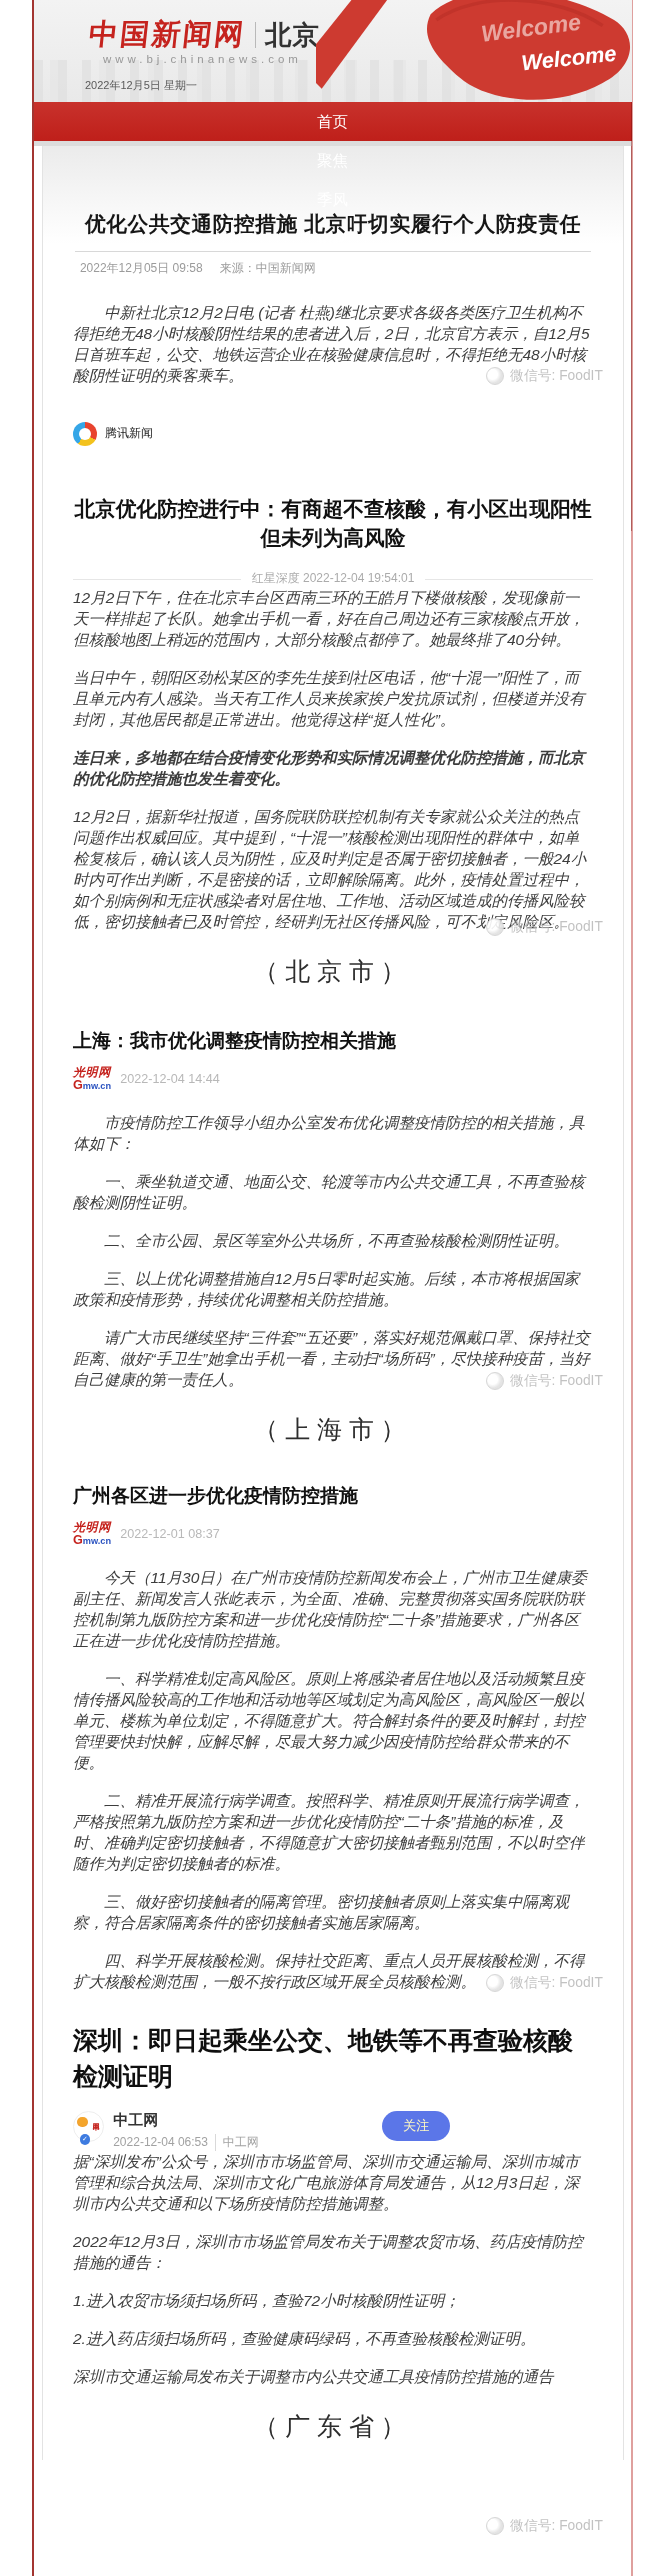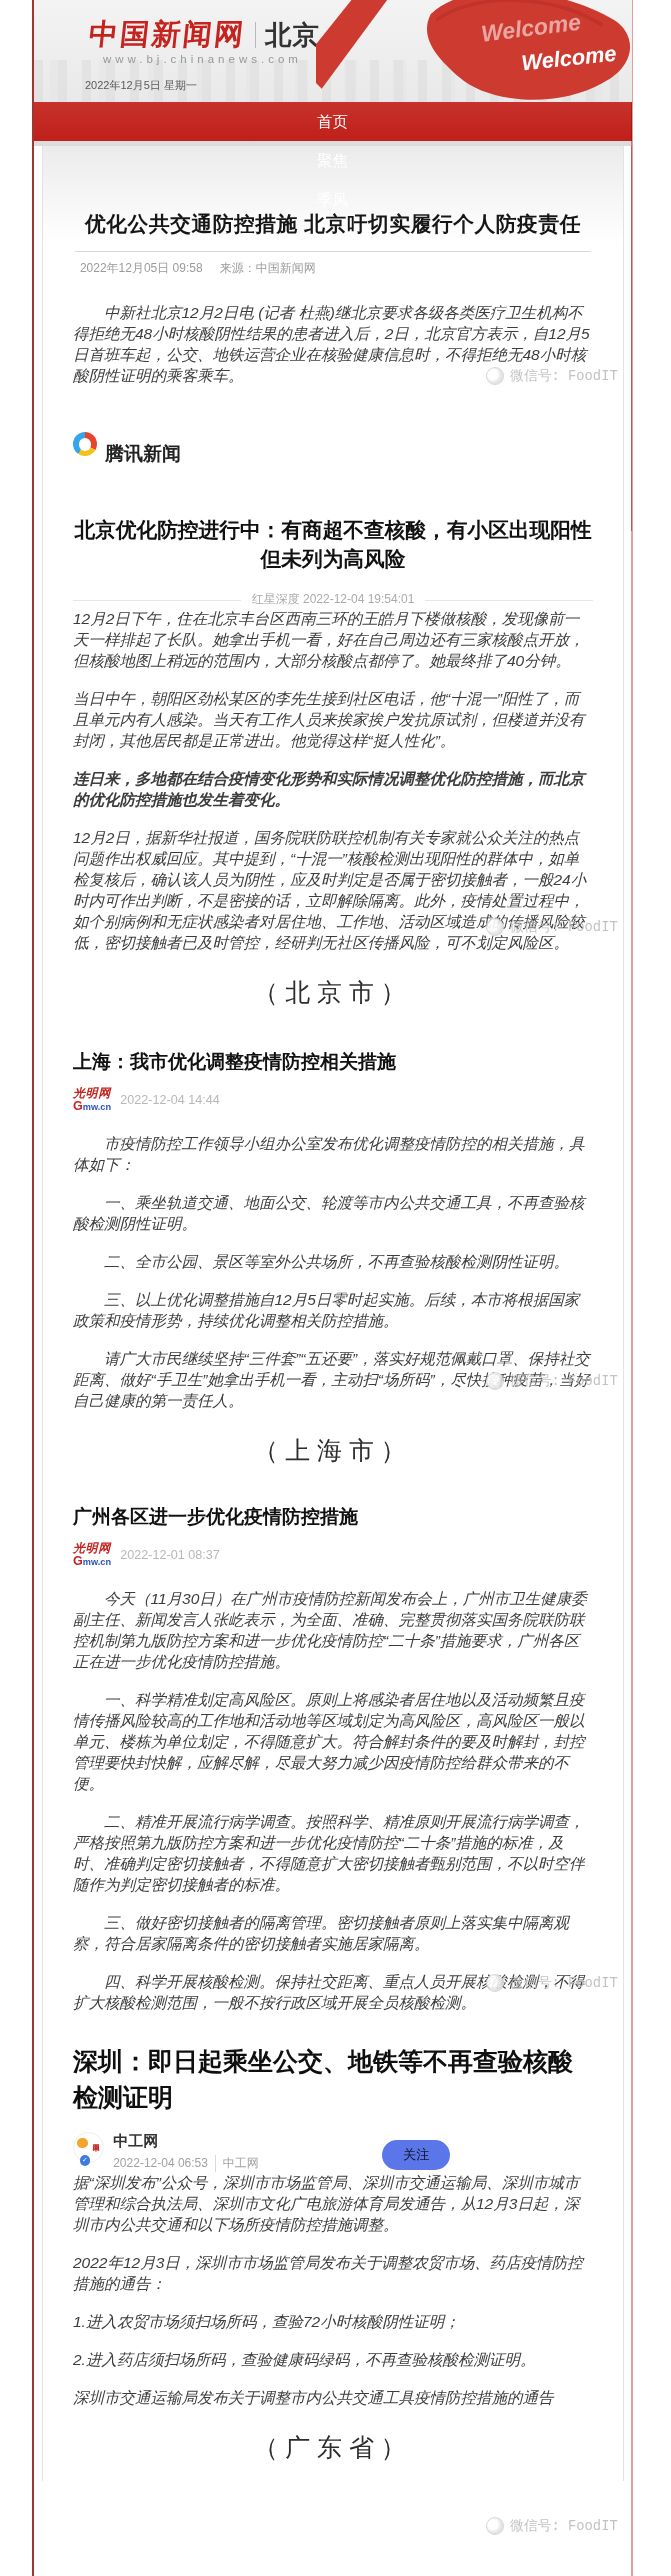--- a/index.html
+++ b/index.html
@@ -43,21 +43,21 @@
   p.body{font-size:15.5px;line-height:21px;margin:0 0 17px 0;color:#3d3d3d;font-style:italic;}
   p.first{margin-top:25px;}
   .indent{text-indent:2em;}
   .bold{font-weight:bold;color:#1e1e1e;}
 
   
   .tx-brand{display:flex;align-items:center;gap:8px;margin-top:36px;cursor:pointer;}
   .tx-icon{width:24px;height:24px;border-radius:50%;position:relative;
     background:conic-gradient(#e8432e 0 120deg,#f3c21d 120deg 215deg,#35a6e7 215deg 360deg);}
   .tx-icon::after{content:'';position:absolute;inset:5.7px;background:#fff;border-radius:50%;}
-  .tx-name{font-size:19px;font-weight:700;color:#222;margin-top:19px;}
+  .tx-name{font-size:12px;font-weight:400;color:#222;}
   .tx-head{font-size:20.7px;font-weight:800;color:#111;line-height:29px;text-align:center;
            margin:48px 0 0 0;}
   .tx-meta{display:flex;align-items:center;gap:10.3px;margin-top:18.4px;color:#ababab;font-size:12px;}
   .tx-meta::before,.tx-meta::after{content:'';flex:1;height:0.6px;background:#e6e6e6;}
   .tx-p1{margin-top:20.7px;}
 
   .region-label{font-size:25px;color:#2d2d2d;text-align:center;letter-spacing:6.9px;
                 margin:23px 0 0 0;font-weight:400;}
 
   
@@ -77,28 +77,28 @@
   .zg-emblem{position:absolute;left:3.4px;top:4.6px;width:10.3px;height:10.3px;border-radius:50%;
              background:radial-gradient(circle at 50% 45%,#f4a52c 0 60%,#d2691e 100%);}
   .zg-word{position:absolute;right:2.3px;top:5.7px;font-size:6.9px;color:#c5231e;font-weight:700;
            writing-mode:vertical-rl;letter-spacing:0;}
   .zg-badge{position:absolute;left:5.7px;bottom:-3.4px;width:10.3px;height:10.3px;border-radius:50%;
             background:#3e7be0;color:#fff;font-size:6.9px;line-height:10.3px;text-align:center;}
   .zg-info{margin-left:9.2px;}
   .zg-name{font-size:15px;font-weight:700;color:#333;}
   .zg-sub{margin-top:3.4px;font-size:12px;color:#a2a2a2;display:flex;align-items:center;}
   .zg-site{border-left:0.6px solid #d9d9d9;padding-left:6.9px;margin-left:6.9px;}
-  .follow{margin-left:auto;margin-right:143px;background:#5b76e8;color:#0f172a;border:none;
+  .follow{margin-left:auto;margin-right:143px;background:#5b76e8;color:#fef9c3;border:none;
           font-size:13.2px;padding:5.7px 20.7px;border-radius:17px;cursor:pointer;
-          font-family:inherit;margin-top:8px;}
+          font-family:inherit;}
   .sz-p1{margin-top:26.4px;}
 
   
   .wm{position:absolute;left:486px;display:flex;align-items:flex-end;gap:5.7px;
-      color:#bcbcbc;font-size:13.8px;opacity:.9;white-space:nowrap;font-family:Liberation Mono, monospace;}
+      color:#bcbcbc;font-size:13.8px;opacity:.9;white-space:nowrap;}
   .wm-ic{width:18.4px;height:18.4px;border-radius:50%;border:1.7px solid #d2d2d2;box-sizing:border-box;
          background:radial-gradient(circle at 35% 40%,#ffffff 0 35%,#e3e3e3 60%,#dadada 100%);}
 </style>
 </head>
 <body>
 
 <div class="page">
   <div class="border-left"></div>
   <div class="border-right"></div>
 

